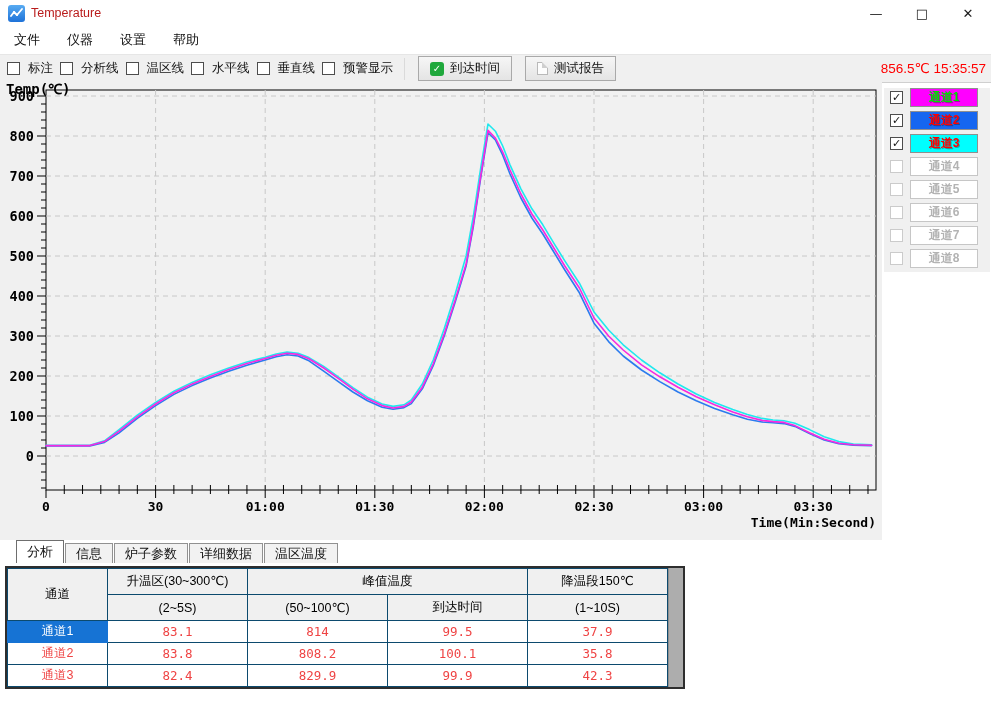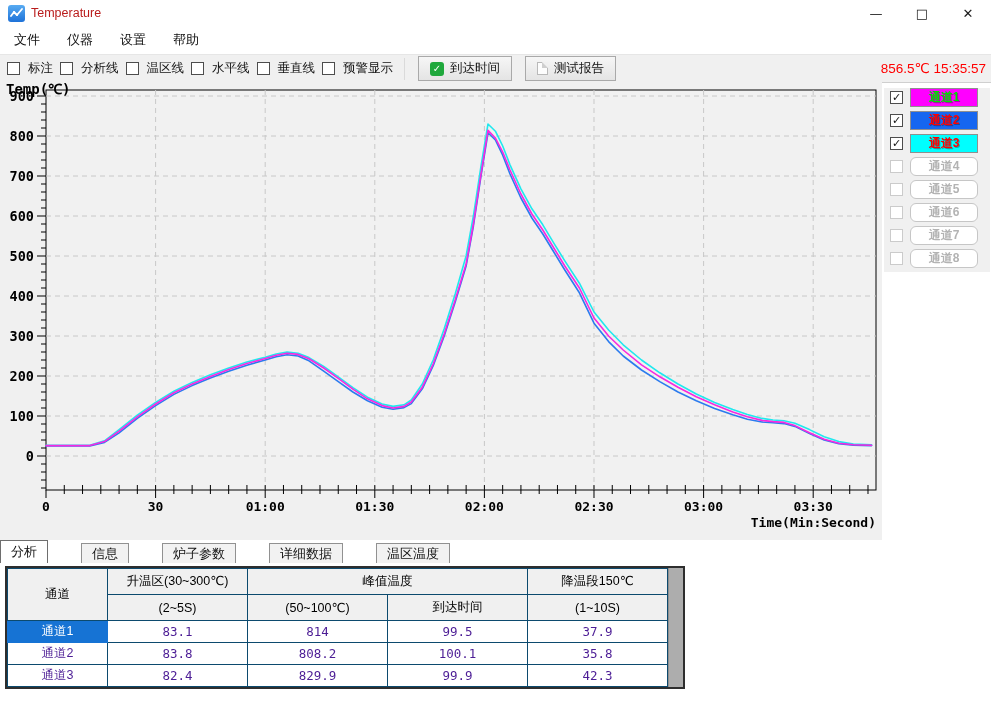--- a/index.html
+++ b/index.html
@@ -41,32 +41,32 @@
   .chart-wrap svg text{font-family:"DejaVu Sans Mono","Liberation Mono",monospace;font-weight:bold;fill:#000;}
   
   .legend{position:absolute;left:884px;top:88px;width:106px;display:flex;flex-direction:column;gap:4px;
     background:#F0F0F0;padding-bottom:4px;}
   .legend-row{display:flex;align-items:center;gap:7px;height:19px;}
   .legend-row .cb{width:13px;height:13px;margin-left:6px;}
   .ch-btn{width:68px;height:19px;box-sizing:border-box;border:1px solid #8f8f8f;
     display:flex;align-items:center;justify-content:center;font-size:12px;font-weight:bold;
     text-shadow:1px 1px 0 rgba(0,0,0,0.30);}
   .legend-row.disabled .cb{border-color:#CBCBCB;}
-  .legend-row.disabled .ch-btn{border-color:#C6C6C6;background:#fff;color:#B3B3B3;text-shadow:none;border-radius:6px;}
+  .legend-row.disabled .ch-btn{border-color:#C6C6C6;background:#fff;color:#B3B3B3;text-shadow:none;}
   
   .bottom{position:absolute;left:0;top:540px;width:991px;height:163px;background:#ffffff;}
-  .tabs{display:flex;align-items:flex-end;height:23px;padding-left:0;gap:32px;}
+  .tabs{display:flex;align-items:flex-end;height:23px;padding-left:16px;}
   .tab{height:19px;line-height:19px;padding:0 10px;font-size:13px;color:#111;background:#F2F2F2;
     border:1px solid #919191;border-bottom:none;margin-right:1px;}
   .tab.active{height:22px;line-height:22px;background:#ffffff;font-size:13px;border-color:#6e6e6e;}
   .table-wrap{position:absolute;left:5px;top:26px;border:2px solid #2E2E2E;background:#fff;display:flex;}
   table{border-collapse:collapse;table-layout:fixed;width:660px;}
   th,td{border:1px solid #0c4a6e;padding:0;margin:0;}
   thead th{background:#F0F0F0;font-weight:normal;font-size:12.5px;height:25px;color:#000;}
-  tbody td{height:21px;text-align:center;font-size:12.5px;color:#4c1d95;
+  tbody td{height:21px;text-align:center;font-size:12.5px;color:#ef4444;
     font-family:"DejaVu Sans Mono","Liberation Mono",monospace;}
   tbody td.ch{font-family:"Liberation Sans","DejaVu Sans",sans-serif;font-size:12.5px;}
   tbody td.selected{background:#1673D4;color:#fff;border-color:#1673D4;}
   .scroll-strip{width:14px;background:#ADADAD;border-left:1px solid #8F8F8F;}
 </style>
 </head>
 <body>
 
 <div class="titlebar">
   <span class="app-icon">

